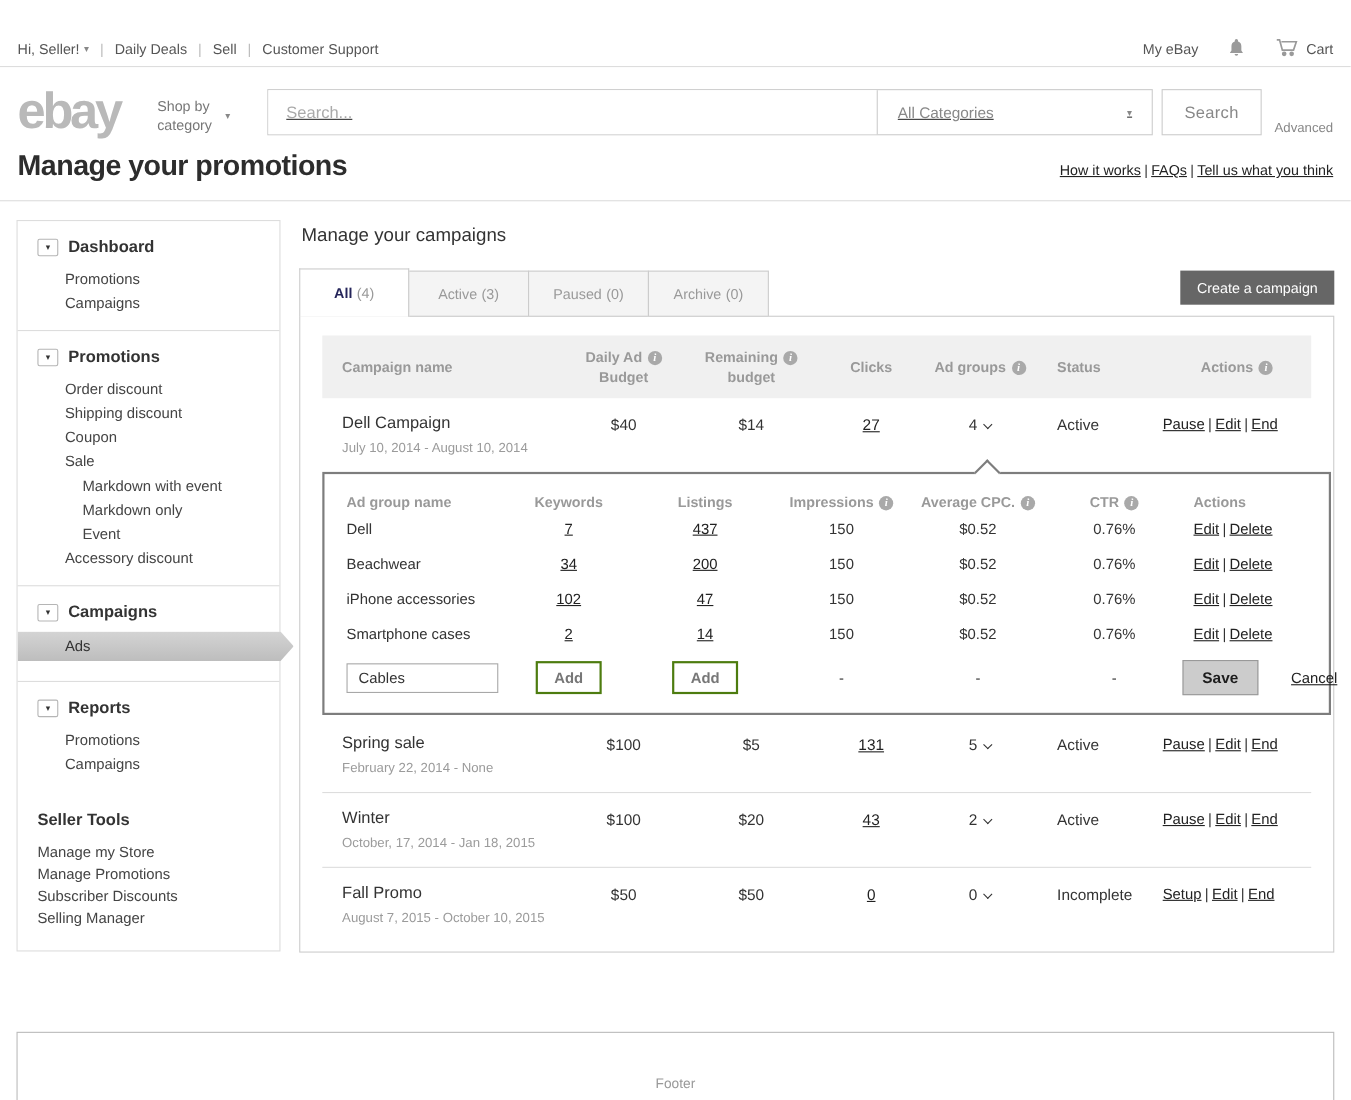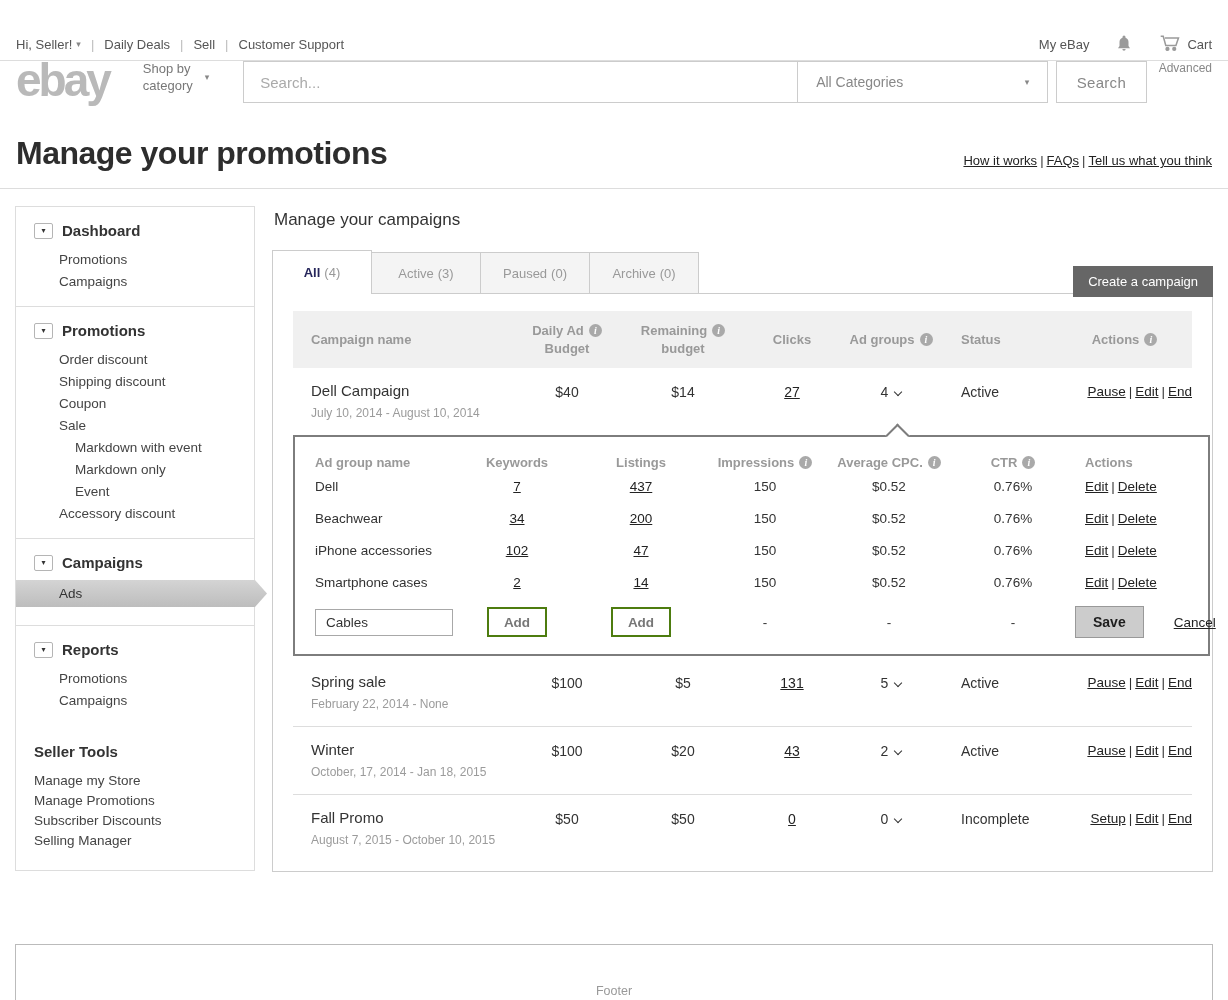--- a/index.html
+++ b/index.html
@@ -11,37 +11,37 @@
   .topbar { height:33px; display:flex; align-items:center; padding:0 16px;
     font-size:13px; color:#555; border-bottom:1px solid #ddd;margin-top:28px; }
   .topbar .sep { color:#bbb; margin:0 10px; }
   .topbar .grow { flex:1; }
   .tb-link { color:#555; text-decoration:none; }
   .caret-sm { font-size:9px; color:#888; margin-left:4px; }
   .topbar-right { display:flex; align-items:center; gap:26px; }
   .icon-svg { display:inline-block; vertical-align:middle; }
 
   
-  .logorow { height:62px; display:flex; align-items:flex-start; padding:0 16px; }
+  .logorow { height:62px; display:flex; align-items:flex-end; padding:0 16px; }
   .ebay-logo { font-size:46px; font-weight:bold; color:#b9b9b9; letter-spacing:-3px; line-height:1; margin-top:-4px; }
   .shopby { margin-left:34px; font-size:13px; color:#777; line-height:1.3; display:flex; align-items:center; gap:8px; cursor:pointer; }
-  .searchbox { margin-left:34px; width:819px; height:42px; border:1px solid #ccc; display:flex; align-items:stretch; }
+  .searchbox { margin-left:34px; width:819px; height:42px; border:1px solid #ccc; display:flex; align-items:stretch;text-decoration:underline; }
   .searchbox input { flex:1; border:none; outline:none; padding:0 16px; font-size:15px; color:#333;
      font-family:"Liberation Sans",sans-serif; }
   .searchbox input::placeholder { color:#aaa; }
   .cat-seg { width:250px; border-left:1px solid #ccc; display:flex; align-items:center;
      justify-content:space-between; padding:0 18px; font-size:14px; color:#888; cursor:pointer; }
   .search-btn { margin-left:8px; width:92px; height:42px; border:1px solid #ccc; background:#fff;
      font-size:15px; font-weight:normal; color:#888; letter-spacing:.3px; cursor:pointer;
      font-family:"Liberation Sans",sans-serif; }
   .advanced { margin-left:12px; font-size:12px; color:#888; }
 
   
   .titlerow { display:flex; align-items:flex-end; padding:12px 16px 16px; border-bottom:1px solid #ddd; }
-  .page-title { font-size:32px; font-weight:bold; color:#2d2d2d; letter-spacing:-.5px; }
+  .page-title { font-size:26px; font-weight:bold; color:#2d2d2d; letter-spacing:-.5px; }
   .help-links { margin-left:auto; font-size:13px; padding-bottom:4px; }
   .help-links .sep { color:#333; margin:0 3px; }
 
   
   .content { display:flex; padding:17px 15px 0; gap:17px; align-items:flex-start; }
 
   
   .sidebar { width:240px; border:1px solid #ddd; background:#fff; overflow:visible; }
   .side-section { padding:15px 0 14px; }
   .side-section.bordered { border-bottom:1px solid #ddd; }
@@ -63,21 +63,21 @@
   
   .main { flex:1; min-width:0; }
   .main-heading { font-size:17px; font-weight:400; color:#333; margin:4px 0 20px 2px; }
 
   .tabsrow { position:relative; display:flex; align-items:flex-end; }
   .tab { height:42px; background:#f4f4f4; border:1px solid #ccc; margin-right:-1px;
      display:flex; align-items:center; justify-content:center; gap:4px;
      font-size:13px; color:#999; cursor:pointer; width:110px; }
   .tab.active { background:#fff; height:44px; border-bottom:none; z-index:2; width:100px; }
   .tab.active .tab-label { color:#25255a; font-weight:bold; }
-  .create-btn { position:absolute; right:0; top:16px; background:#666; border:none; color:#fff;
+  .create-btn { position:absolute; right:0; top:2px; background:#666; border:none; color:#fff;
      font-size:13px; padding:8px 15px; cursor:pointer; font-family:"Liberation Sans",sans-serif; }
 
   .panel { border:1px solid #ccc; margin-top:-1px; background:#fff; padding:17px 20px 0; }
 
   .ctable-head { display:grid; grid-template-columns:230px 88px 144px 74px 124px 104px 1fr;
      background:#f0f0f0; min-height:57px; align-items:center; color:#999; font-size:13px; font-weight:bold; }
   .ctable-head .cell { text-align:center; line-height:1.35; }
   .ctable-head .cell.name { text-align:left; padding-left:18px; }
   .ctable-head .cell.status { text-align:left; padding-left:8px; }
 
@@ -86,21 +86,21 @@
      font-size:10px; line-height:13px; text-align:center; margin-left:5px; vertical-align:1px; }
 
   .crow { display:grid; grid-template-columns:230px 88px 144px 74px 124px 104px 1fr;
      padding:14px 0 15px; align-items:start; font-size:14px; }
   .crow.sep-top { border-top:1px solid #ddd; }
   .crow .cname { padding-left:18px; }
   .crow .cname .nm { font-size:15px; color:#333; }
   .crow .cname .dt { font-size:12px; color:#9b9b9b; margin-top:7px; }
   .crow .c { text-align:center; padding-top:2px; }
   .crow .cstatus { text-align:left; padding-left:8px; padding-top:2px; }
-  .crow .cactions { text-align:right; padding-top:2px; font-size:13.5px; }
+  .crow .cactions { text-align:left; padding-top:2px; font-size:13.5px; }
   .crow .cactions .sep { margin:0 3px; }
   .chev { display:inline-block; width:6px; height:6px; border-right:1.6px solid #333;
      border-bottom:1.6px solid #333; transform:rotate(45deg); margin-left:7px; vertical-align:2px; }
 
   
   .agpanel { position:relative; border:2px solid #7d7d7d; background:#fff;
      margin:0 -18px 0 0; padding:0 20px 16px; }
   .ag-notch { position:absolute; top:-10px; left:594px; width:17px; height:17px; background:#fff;
      border-left:2px solid #7d7d7d; border-top:2px solid #7d7d7d; transform:rotate(45deg); }
   .ag-grid { display:grid; grid-template-columns:140px 124px 124px 124px 124px 124px 1fr; align-items:center; }

